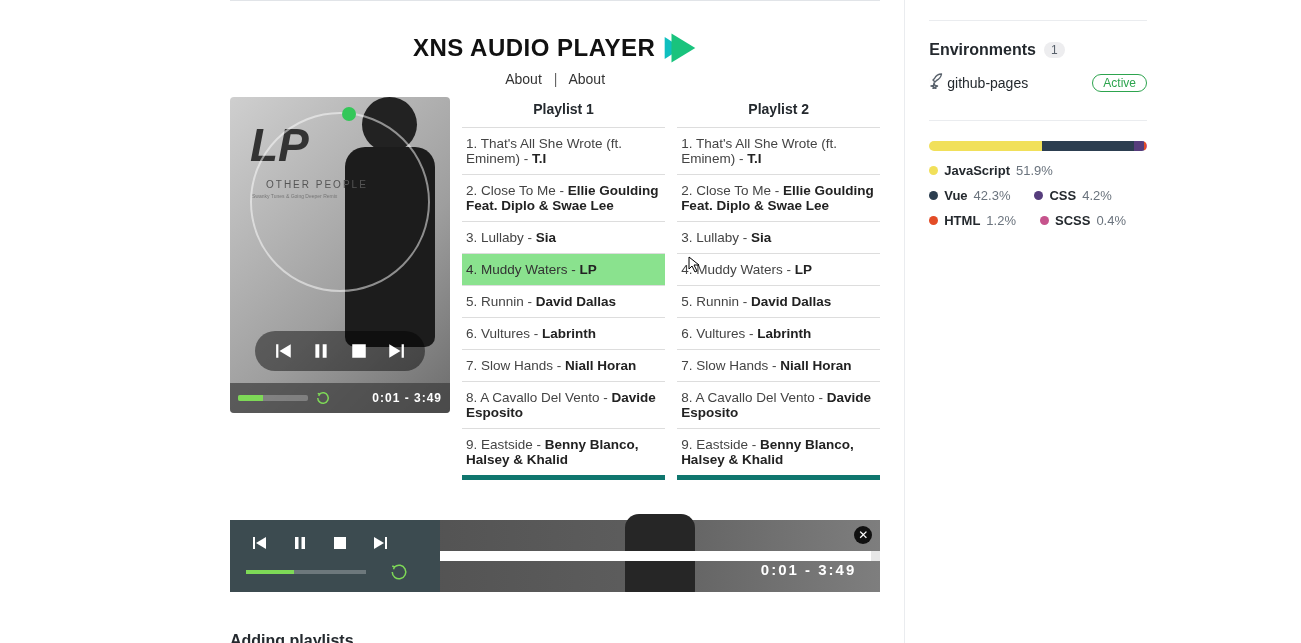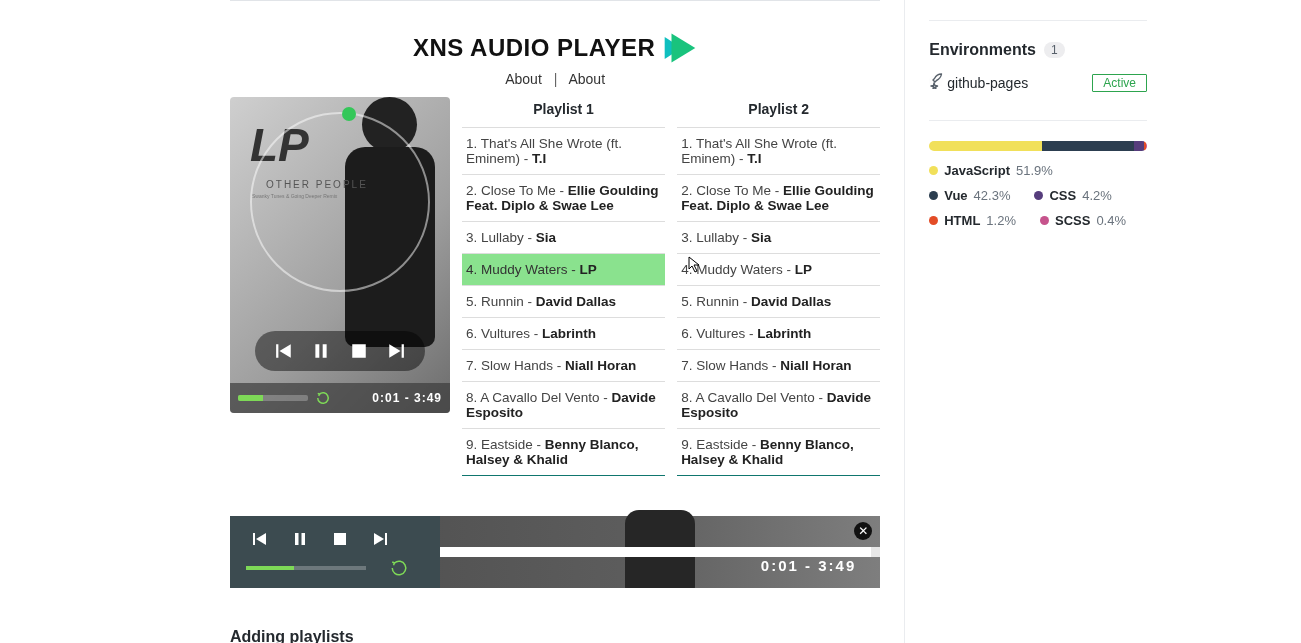--- a/index.html
+++ b/index.html
@@ -144,21 +144,21 @@
       flex: 1;
     }
     .pl-col { flex: 1; }
     .pl-title { text-align: center; font-weight: 700; font-size: 14px; padding: 4px 0 10px; }
     .pl-item {
       padding: 8px 4px 8px 4px;
       border-top: 1px solid #ddd;
       font-size: 13.5px;
       color: #444;
     }
-    .pl-col .pl-item:last-child { border-bottom: 1px solid #0f766e; }
+    .pl-col .pl-item:last-child { border-bottom: 5px solid #0f766e; }
     .pl-item .artist { font-weight: 700; color: #222; }
     .pl-item.selected { background: #8ae28e; color:#333; }
     .pl-item.selected .artist { color:#222; }
     .pl1 { position: relative; }
 
     .bottom-player-wrap { margin-top: 40px; }
     .bottom-player {
       background: linear-gradient(90deg, #4a4a4a 0%, #5c5c5c 60%, #7e7e7e 100%);
       height: 72px;
       position: relative;
@@ -233,21 +233,21 @@
     }
     .sb-section { margin-bottom: 28px; }
     .sb-sep { border:none; border-top:1px solid #eaecef; margin-bottom: 20px; }
     .sb-title { font-weight: 600; font-size: 16px; display: flex; align-items: center; gap: 8px; margin-bottom: 14px; color:#24292e; }
     .counter { background: #ededef; color: #57606a; border-radius: 10px; padding: 1px 7px; font-size: 12px; font-weight: 500; }
     .env-row { display: flex; align-items: center; gap: 2px; }
     .env-name { color: #24292e; }
     .badge-active {
       border: 1px solid #2da44e;
       color: #2da44e;
-      border-radius: 1px;
+      border-radius: 9px;
       padding: 1px 10px;
       font-size: 12px;
       font-weight: 500;
       margin-left: auto;
     }
     .lang-bar {
       height: 10px;
       border-radius: 6px;
       overflow: hidden;
       display: flex;

